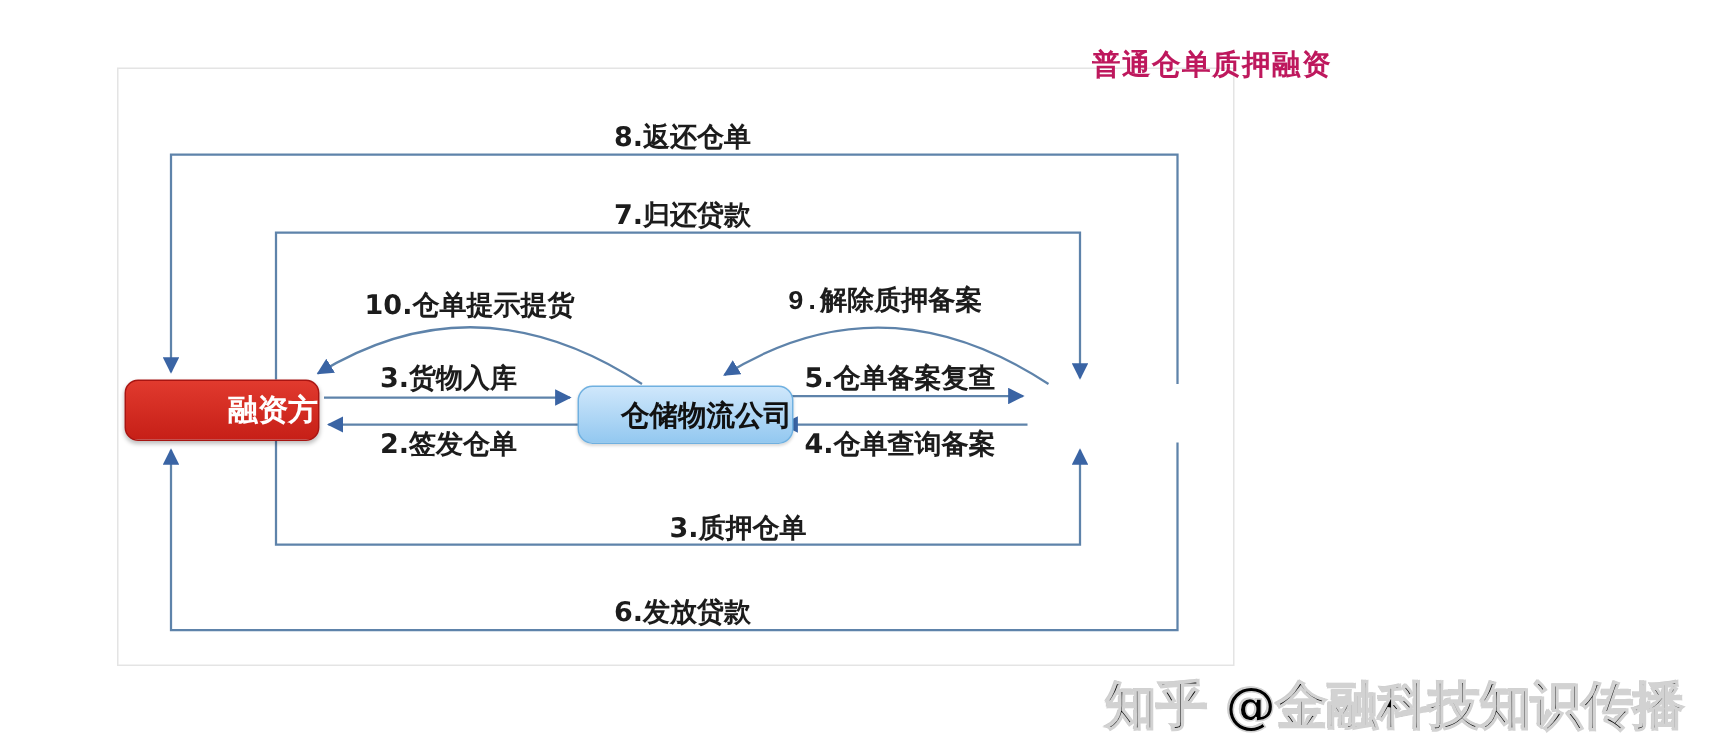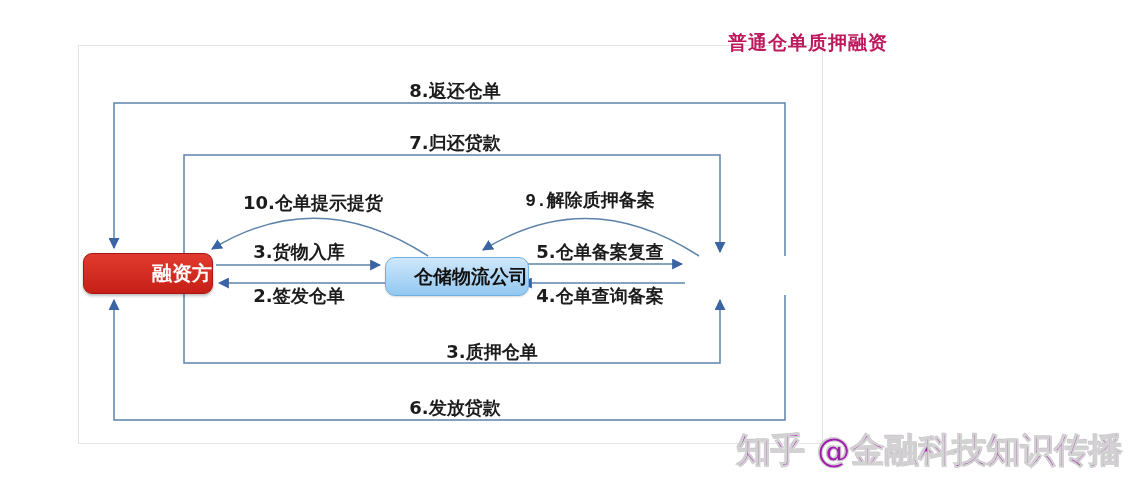--- a/index.html
+++ b/index.html
@@ -18,22 +18,22 @@
           background:linear-gradient(180deg,#e13a2e 0%,#c61f17 100%);
           border:1px solid #a81512; color:#ffffff; font-size:20px;
           box-shadow:0 2px 3px rgba(0,0,0,0.25); }
   .node-warehouse { left:385px; top:257px; width:144px; height:39px; border-radius:10px;
           background:linear-gradient(180deg,#cfe7fb 0%,#93c8f0 100%);
           border:1px solid #6fb0e0; color:#111111; font-size:19px;
           box-shadow:0 1px 2px rgba(0,0,0,0.15); }
   .node-funder { left:687px; top:257px; width:130px; height:38px; border-radius:6px;
           background:#fbf49d; border:1px solid #ece27e; color:#111111; font-size:20px;
           box-shadow:0 1px 2px rgba(0,0,0,0.12); }
-  .watermark { position:absolute; left:737px; top:428px; font-size:34px; font-weight:bold;
-          color:#a21caf; -webkit-text-stroke:1px #d2d2d2;
+  .watermark { position:absolute; left:737px; top:448px; font-size:34px; font-weight:bold;
+          color:#000000; -webkit-text-stroke:1px #d2d2d2;
           text-shadow:1px 1px 0 #ffffff, -1px -1px 0 #cccccc; white-space:nowrap; }
 </style>
 </head>
 <body>
 
 <div class="stage">
 
   <div class="frame"></div>
 
   <div class="title">普通仓单质押融资</div>

